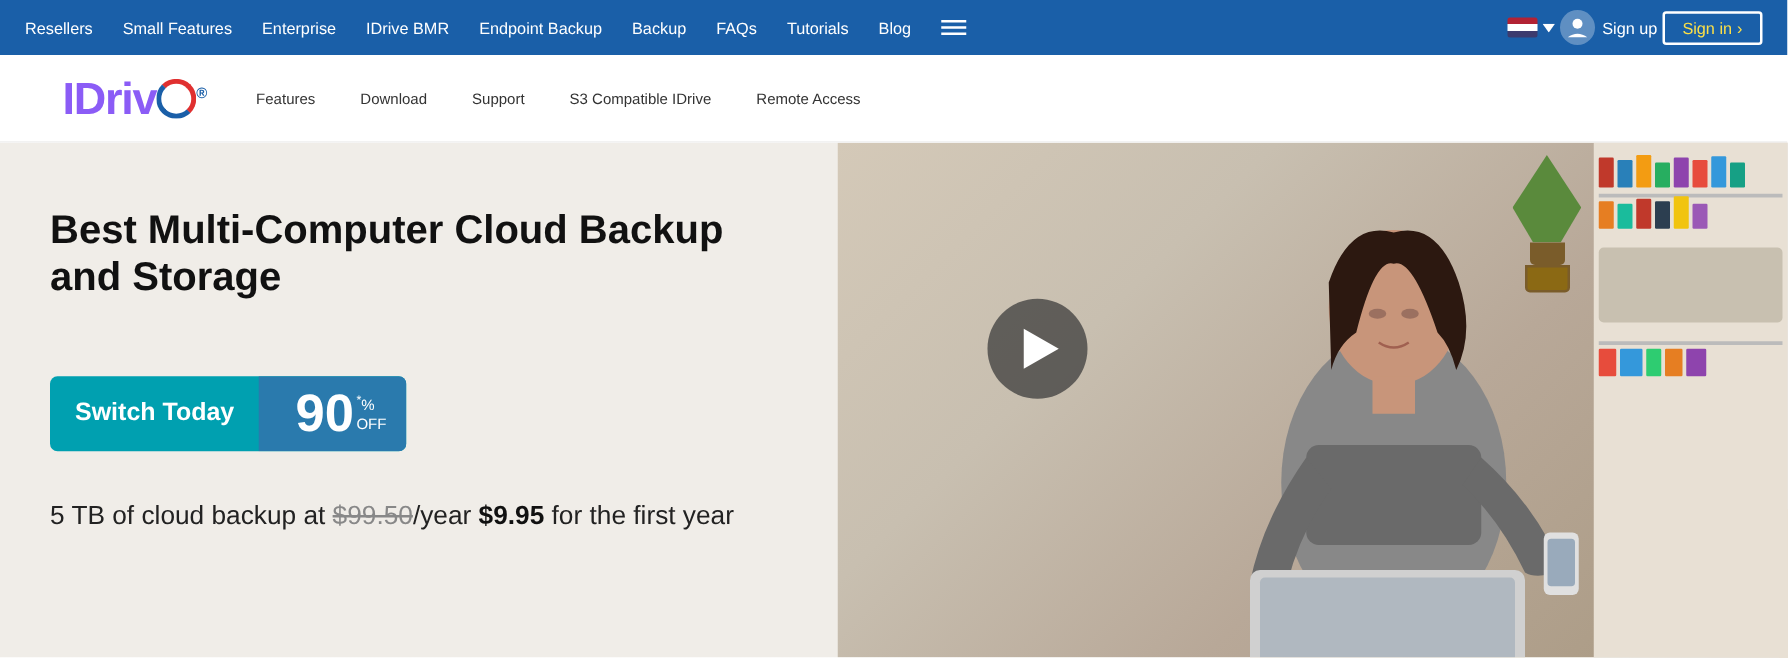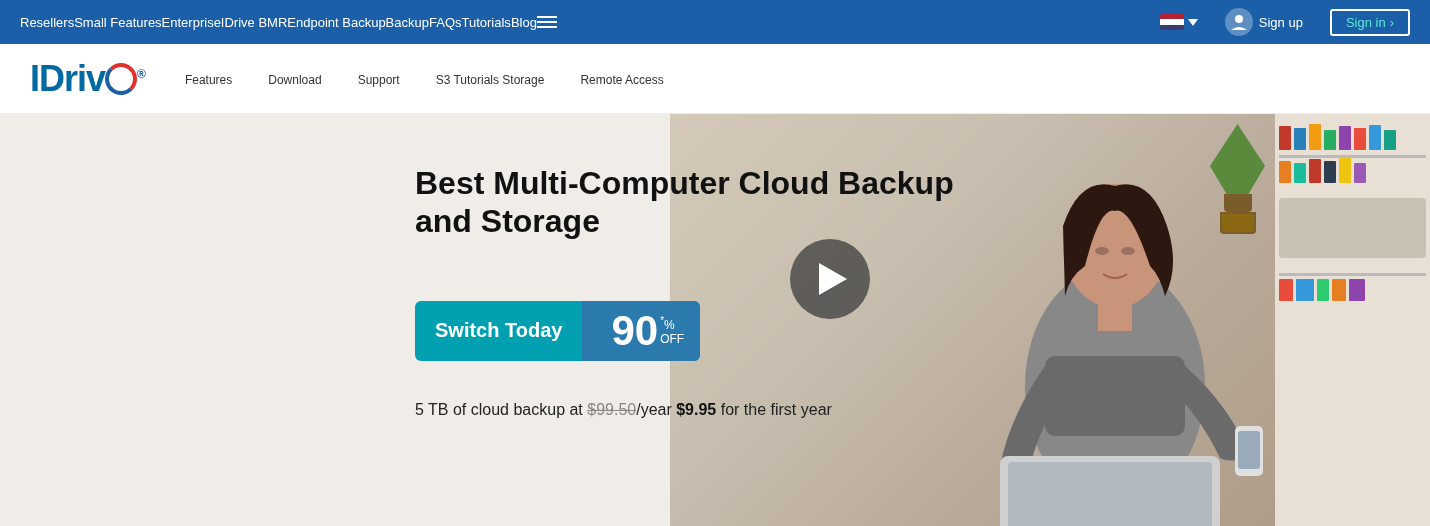--- a/index.html
+++ b/index.html
@@ -10,30 +10,31 @@
       background-color: #1a5fa8;
       display: flex;
       align-items: center;
       justify-content: space-between;
       padding: 0 20px;
       height: 44px;
     }
     .top-nav-left {
       display: flex;
       align-items: center;
+      gap: 24px;
     }
     .top-nav-left a {
       color: #fff;
       text-decoration: none;
       font-size: 13px;
     }
     .top-nav-right {
       display: flex;
       align-items: center;
-      gap: 27px;
+      gap: 4px;
     }
     .top-nav-right .flag-btn {
       display: flex;
       align-items: center;
       gap: 4px;
       background: none;
       border: none;
       cursor: pointer;
       color: #fff;
     }
@@ -61,21 +62,21 @@
       justify-content: center;
     }
     .sign-up-link {
       color: #fff;
       text-decoration: none;
       font-size: 13px;
     }
     .sign-in-btn {
       background-color: #1a5fa8;
       border: 2px solid #fff;
-      color: #5eead4;
+      color: #fde047;
       padding: 4px 14px;
       font-size: 13px;
       cursor: pointer;
       border-radius: 3px;
       text-decoration: none;
       display: flex;
       align-items: center;
       gap: 4px;
     }
     .hamburger-icon {
@@ -143,21 +144,20 @@
     }
 
     
     .hero {
       position: relative;
       min-height: 412px;
       background: linear-gradient(to right, #f0ede8 0%, #f0ede8 55%, #c8b89a 100%);
       overflow: hidden;
       display: flex;
       align-items: flex-start;
-      justify-content: center;
     }
     .hero-content {
       padding: 50px 40px 30px 40px;
       position: relative;
       z-index: 2;
       max-width: 680px;
     }
     .hero-title {
       font-size: 32px;
       font-weight: 900;
@@ -202,21 +202,21 @@
       display: flex;
       flex-direction: column;
       font-size: 12px;
       line-height: 1.2;
       margin-left: 2px;
     }
     .discount-details sup {
       font-size: 10px;
     }
     .hero-pricing {
-      font-size: 16px;
+      font-size: 21px;
       color: #222;
       margin-top: 10px;
     }
     .hero-pricing s {
       color: #888;
     }
     .hero-pricing strong {
       color: #111;
     }
 
@@ -312,28 +312,28 @@
     <a class="sign-in-btn">
       <span>Sign in</span>
       <span>›</span>
     </a>
   </div>
 </nav>
 
 <nav class="main-nav">
   <div class="logo-area">
     <span class="logo-text">
-      <span style="color:#0369a1;font-size:36px;font-weight:900;font-family:Arial,sans-serif;">IDriv</span><span class="logo-o-ring"></span><span class="logo-reg">®</span>
+      <span style="color:#8b5cf6;font-size:36px;font-weight:900;font-family:Arial,sans-serif;margin-left:20px;">IDriv</span><span class="logo-o-ring"></span><span class="logo-reg">®</span>
     </span>
   </div>
   <ul class="main-nav-links">
     <li><a>Features</a></li>
     <li><a>Download</a></li>
     <li><a>Support</a></li>
-    <li><a>S3 Tutorials Storage</a></li>
+    <li><a>S3 Compatible IDrive</a></li>
     <li><a>Remote Access</a></li>
   </ul>
 </nav>
 
 <section class="hero">
   <div class="hero-content">
     <h1 class="hero-title">Best Multi-Computer Cloud Backup and Storage</h1>
     <a class="switch-btn">
       <span class="switch-btn-text">Switch Today</span>
       <div class="switch-btn-discount">

